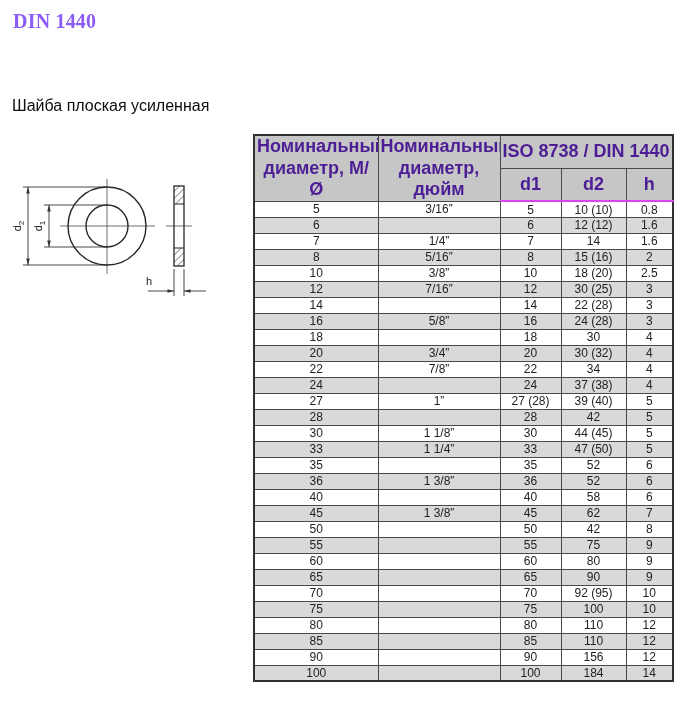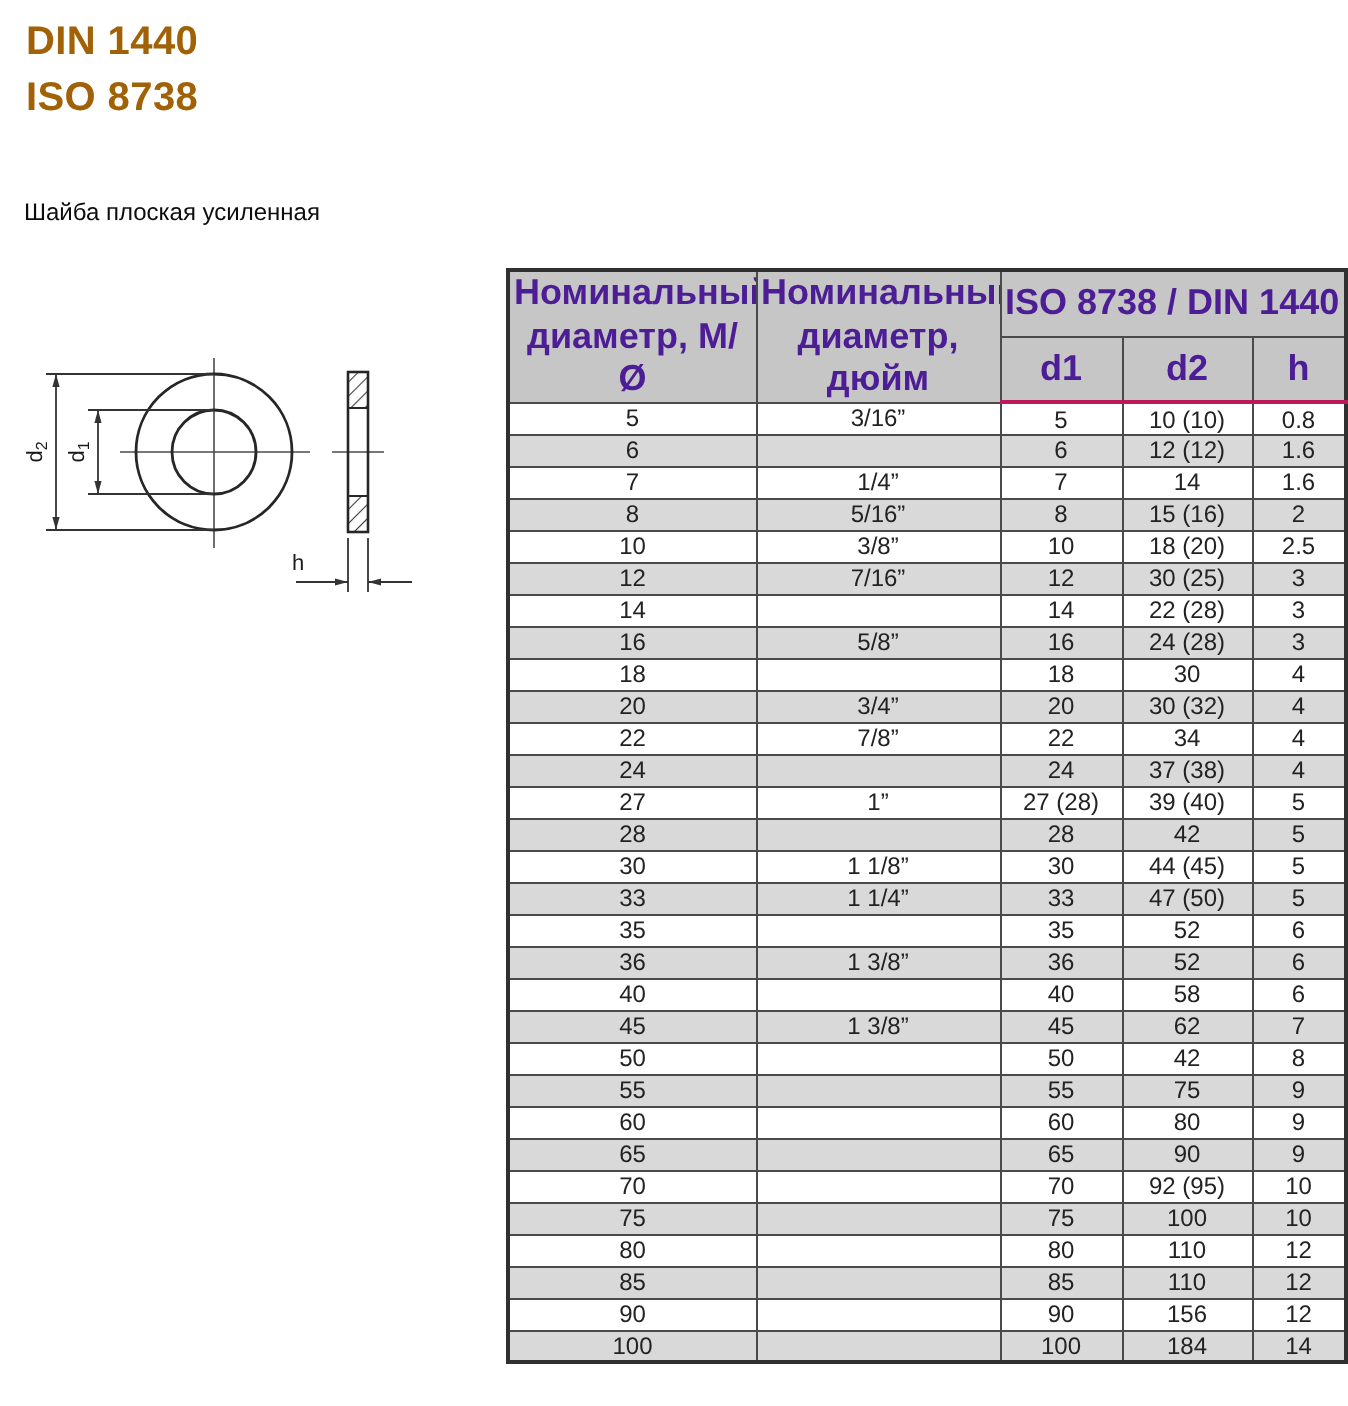--- a/index.html
+++ b/index.html
@@ -6,23 +6,23 @@
   html, body { background: #ffffff; }
   body {
     position: relative;
     width: 674px;
     height: 703px;
     font-family: "Liberation Sans", sans-serif;
     color: #1a1a1a;
     overflow: hidden;
   }
   .title-block { position: absolute; left: 13px; top: 7px; }
-  .title-line { font-size: 20px; font-weight: bold; line-height: 28px; color: #a16207; letter-spacing: 0.2px; }
+  .title-line { font-size: 20px; font-weight: bold; line-height: 28px; color: #8b5cf6; letter-spacing: 0.2px; font-family: Liberation Serif, serif; }
   .subtitle-block { position: absolute; left: 12px; top: 92px; }
-  .subtitle-line { font-size: 12px; line-height: 28px; color: #0d0d0d; }
+  .subtitle-line { font-size: 16px; line-height: 28px; color: #0d0d0d; }
 
   .drawing { position: absolute; left: 8px; top: 173px; }
 
   table.spec {
     position: absolute; left: 253px; top: 134px;
     border-collapse: collapse; table-layout: fixed;
     width: 419px;
     font-size: 12px;
   }
   table.spec th, table.spec td {
@@ -33,31 +33,30 @@
   }
   table.spec { border: 2px solid #303030; }
   table.spec thead th {
     background: #c6c6c6;
     font-size: 18px; font-weight: bold;
     line-height: 1.2;
     height: 18px;
     color: #4c1d95;
     margin-left: 24px;
   }
-  table.spec thead tr:last-child th { border-bottom: 2px solid #be185d; }
+  table.spec thead tr:last-child th { border-bottom: 2px solid #d946ef; }
   table.spec thead th.wrap { white-space: normal; }
   table.spec tbody td { height: 16px; color: #222222; background: #ffffff; }
   table.spec tbody tr.alt td { background: #d9d9d9; }
 </style>
 </head>
 <body>
 
 <div class="title-block">
   <div class="title-line">DIN 1440</div>
-  <div class="title-line">ISO 8738</div>
 </div>
 
 <div class="subtitle-block">
   <div class="subtitle-line">Шайба плоская усиленная</div>
 </div>
 
 <svg class="drawing" width="215" height="135" viewBox="0 0 215 135" xmlns="http://www.w3.org/2000/svg">
   <defs>
     <pattern id="hatch" width="5" height="5" patternUnits="userSpaceOnUse" patternTransform="rotate(45)">
       <line x1="0" y1="0" x2="0" y2="5" stroke="#3a3a3a" stroke-width="1.1"></line>

